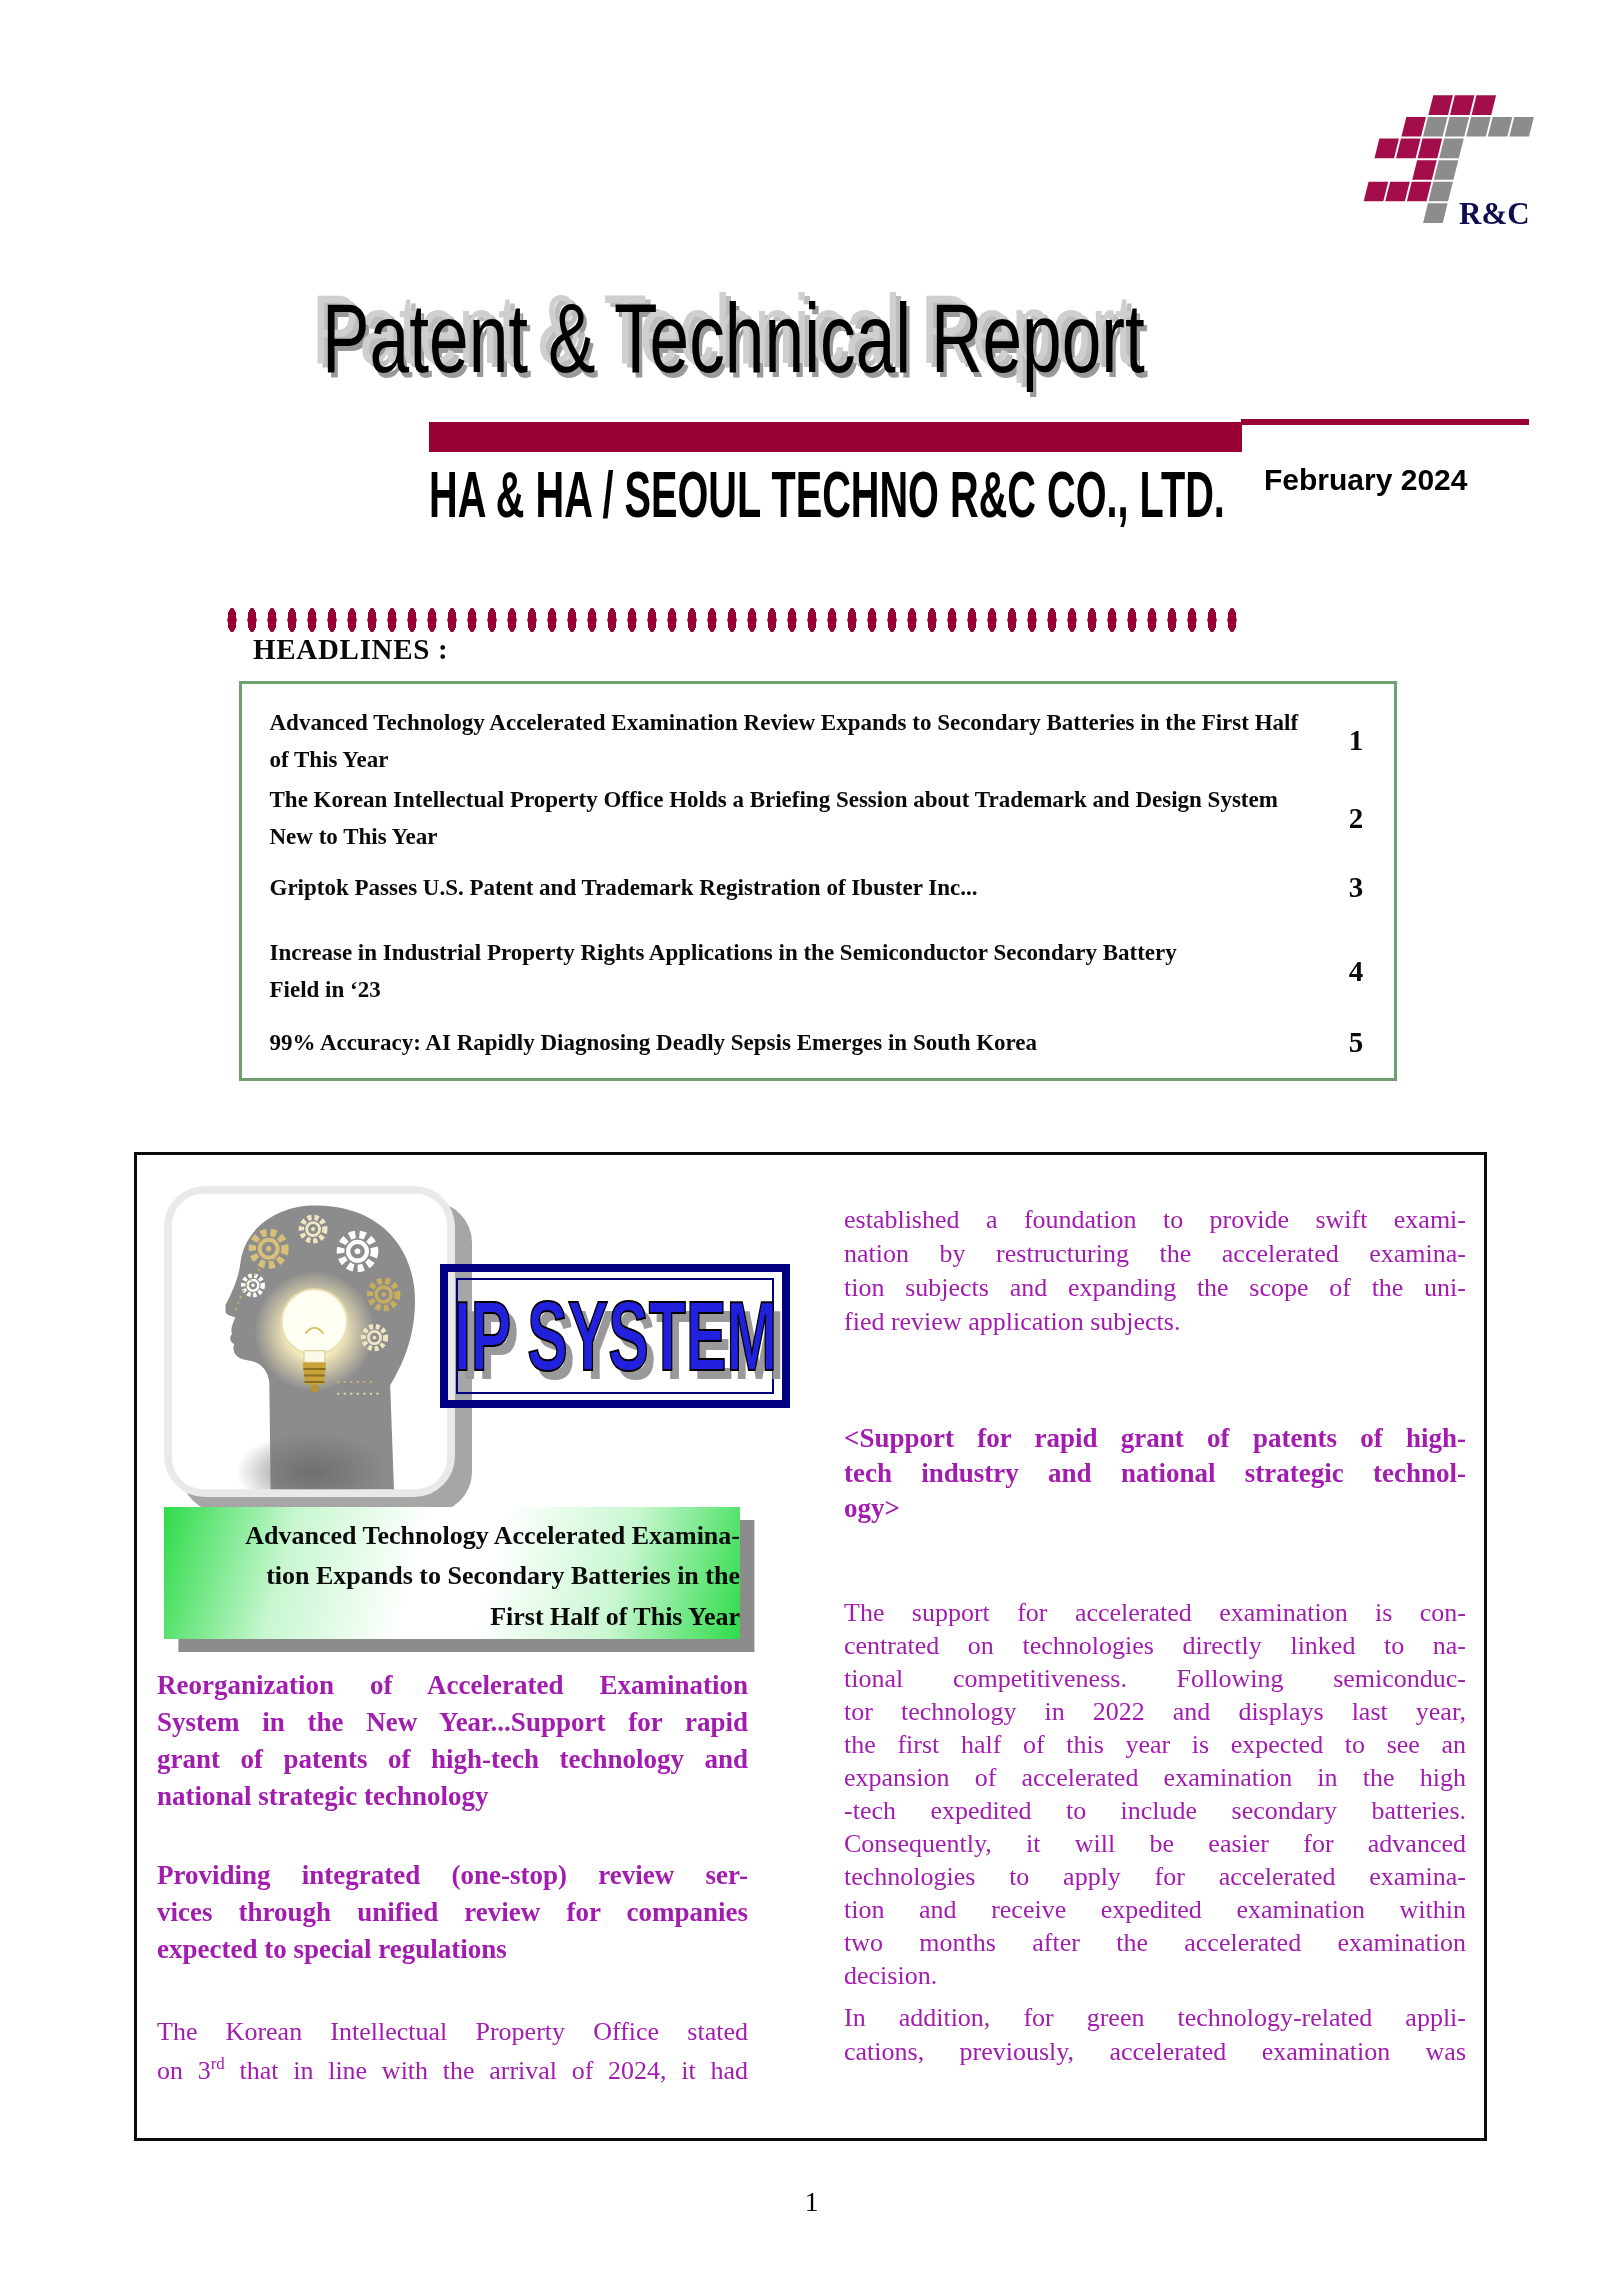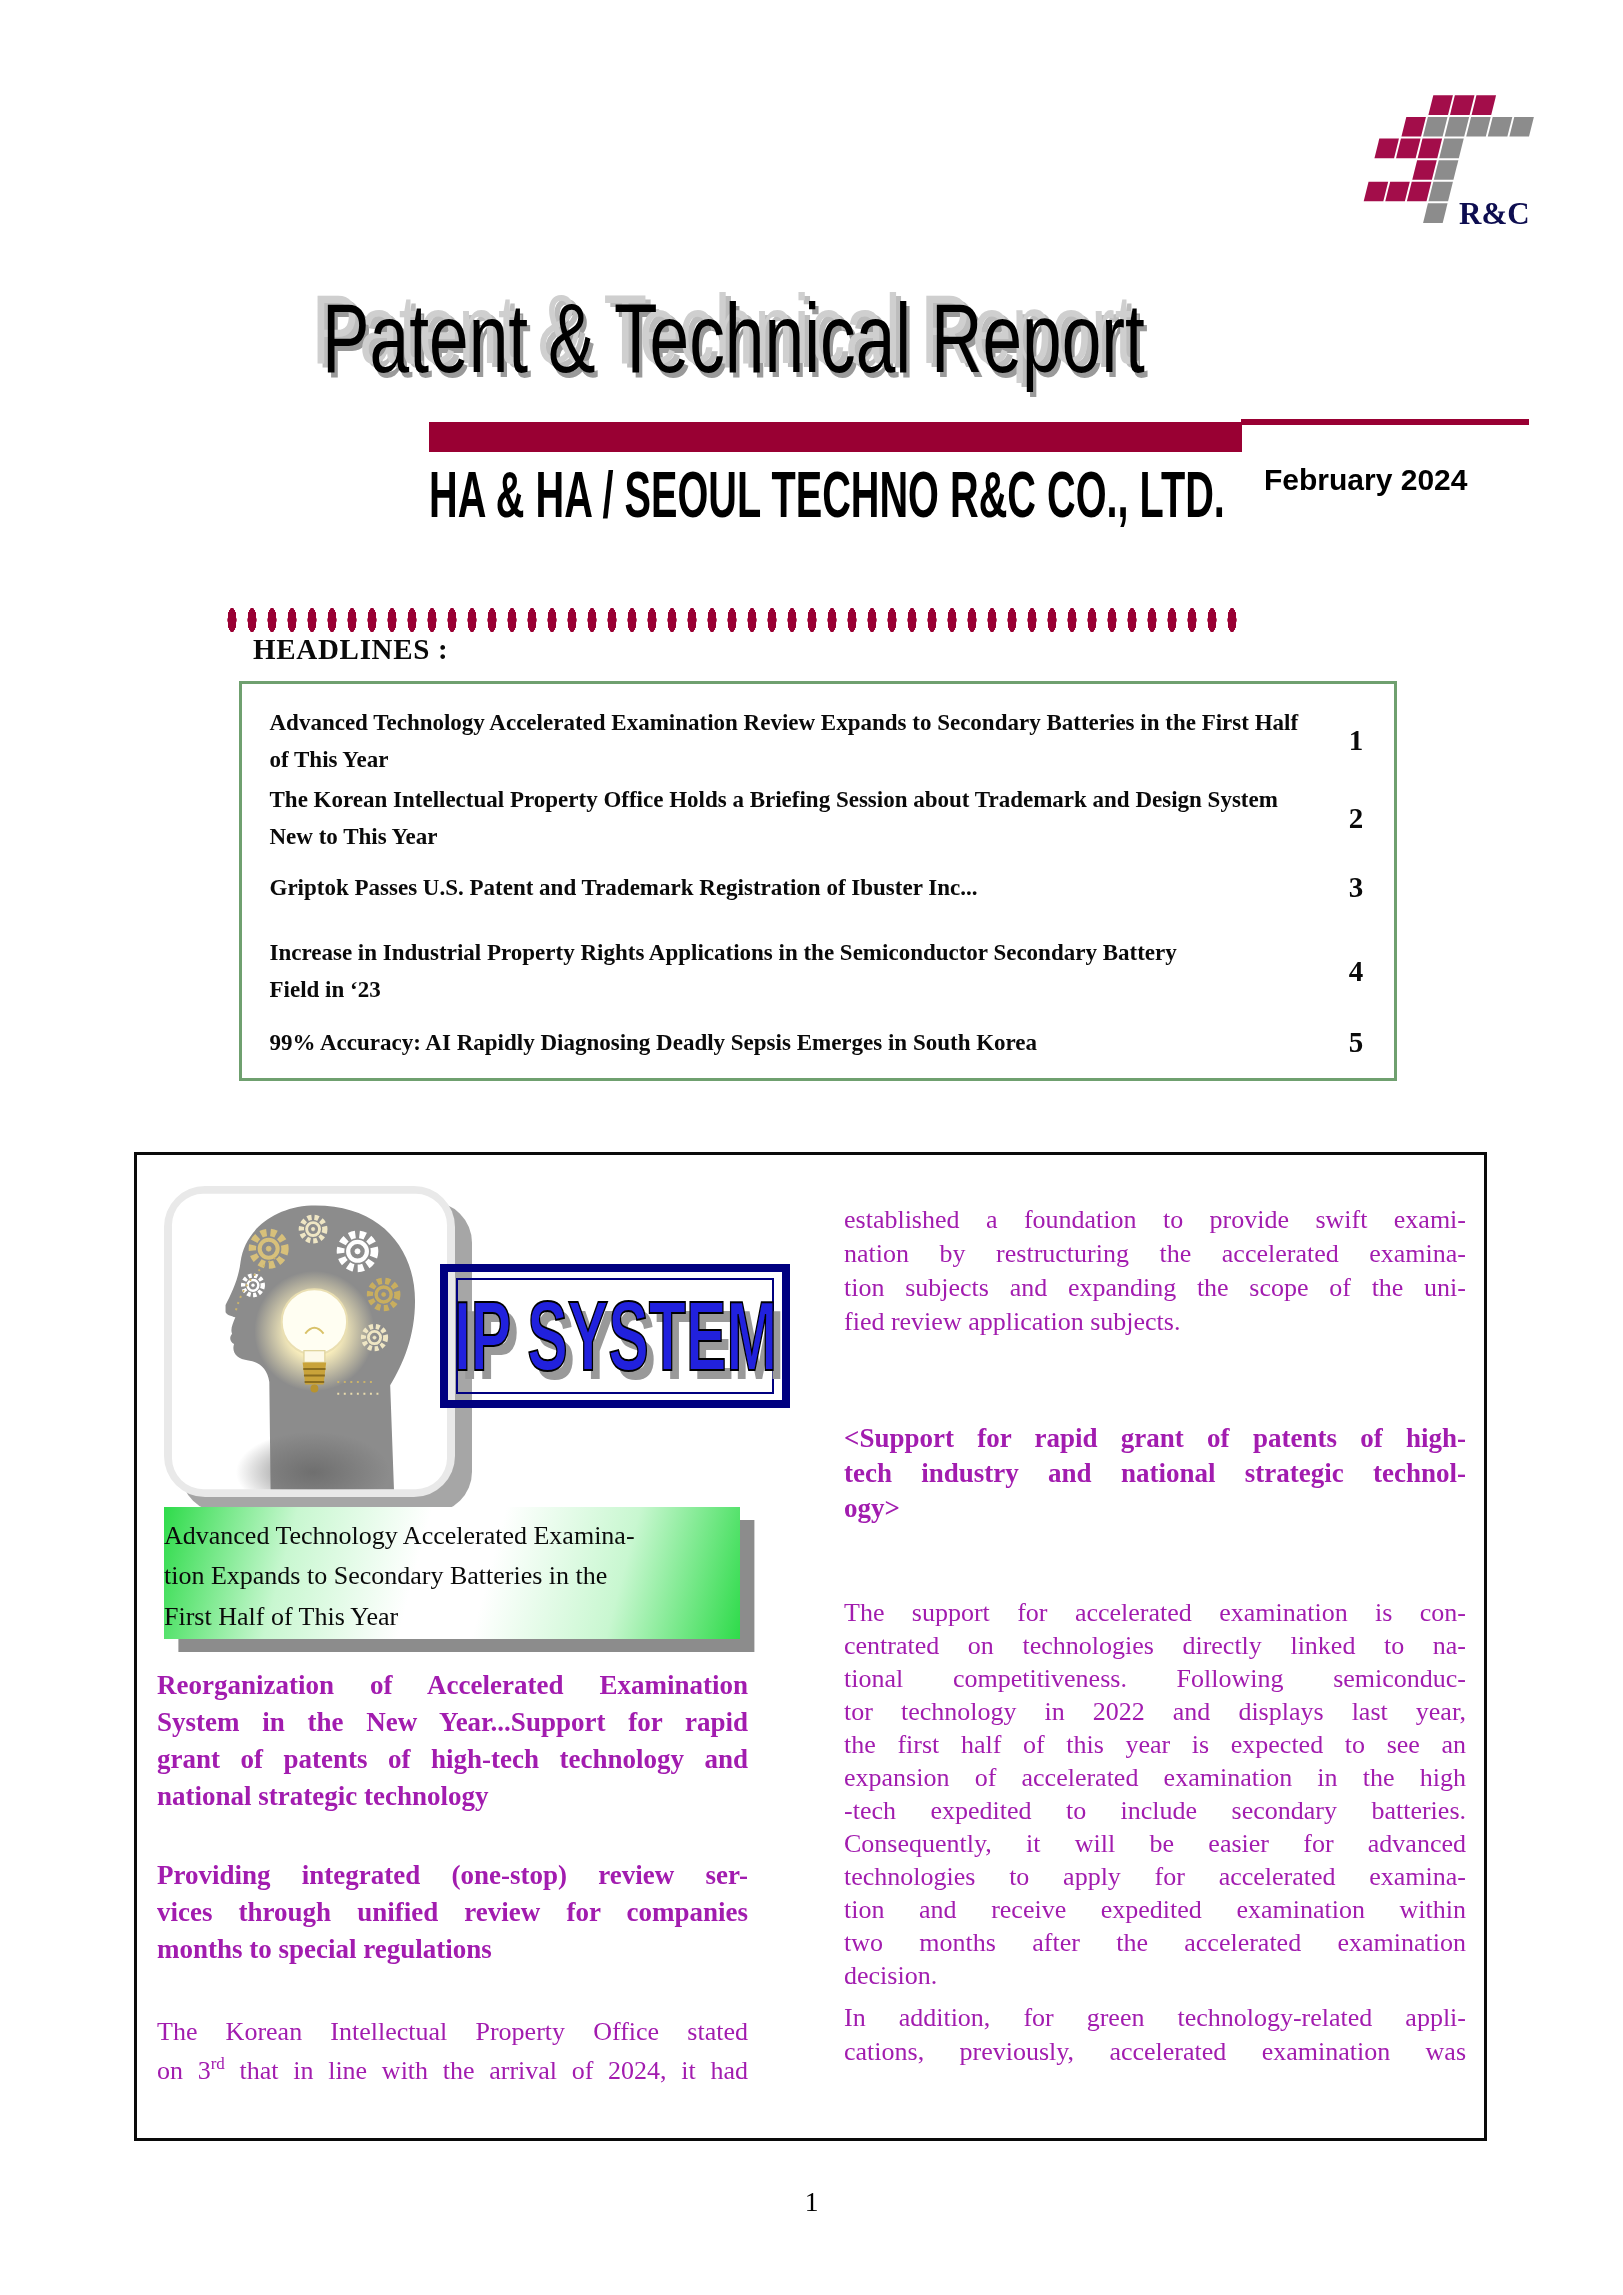--- a/index.html
+++ b/index.html
@@ -81,21 +81,21 @@
               display:flex; align-items:center; justify-content:center; overflow:visible; }
   .ip-text { display:inline-block; transform:scaleX(0.62); transform-origin:50% 50%;
              font-family:"Liberation Sans", sans-serif; font-weight:700; font-size:98px; line-height:1;
              color:#2121dd; -webkit-text-stroke:2px #000;
              text-shadow:11.8px 9.2px 0 #999999; white-space:nowrap; }
 
   
   .green-box { left:164px; top:1507px; width:576px; height:132px;
                background:linear-gradient(105deg, #2edb4a 0%, #c8f7d0 22%, #ffffff 44%, #ffffff 56%, #c8f7d0 78%, #2edb4a 100%);
                box-shadow:14.4px 13px 0 #8c8c8c; z-index:4; }
-  .green-box .gb-text { white-space:pre-line; text-align:left; font-weight:400; font-size:26px;
+  .green-box .gb-text { white-space:pre-line; text-align:right; font-weight:700; font-size:26px;
                         line-height:1.55; color:#0a0a0a; padding-top:9.2px; }
 
   
   .col-text { color:#a21caf; }
   .jline { text-align:justify; text-align-last:justify; }
   .lline { text-align:left; }
   .left-h { left:157px; width:591px; font-weight:700; font-size:27px; line-height:37px; }
   .lh1 { top:1667px; }
   .lh2 { top:1857px; }
   .left-para { left:157px; top:2004px; width:591px; font-size:26px; line-height:39px;margin-top:8px; }
@@ -256,21 +256,21 @@
 
   <div class="abs col-text left-h lh1 ml-justify">
       <div class="jline">Reorganization of Accelerated Examination</div>
       <div class="jline">System in the New Year...Support for rapid</div>
       <div class="jline">grant of patents of high-tech technology and</div>
       <div class="lline">national strategic technology</div>
     </div>
   <div class="abs col-text left-h lh2 ml-justify">
       <div class="jline">Providing integrated (one-stop) review ser-</div>
       <div class="jline">vices through unified review for companies</div>
-      <div class="lline">months to special regulations</div>
+      <div class="lline">expected to special regulations</div>
     </div>
   <div class="abs col-text left-para">
     <div class="jline">The Korean Intellectual Property Office stated</div>
     <div class="jline"><span>on 3</span><sup>rd</sup><span> that in line with the arrival of 2024, it had</span></div>
   </div>
 
   <div class="abs col-text right-col r-p1 ml-justify">
       <div class="jline">established a foundation to provide swift exami-</div>
       <div class="jline">nation by restructuring the accelerated examina-</div>
       <div class="jline">tion subjects and expanding the scope of the uni-</div>

